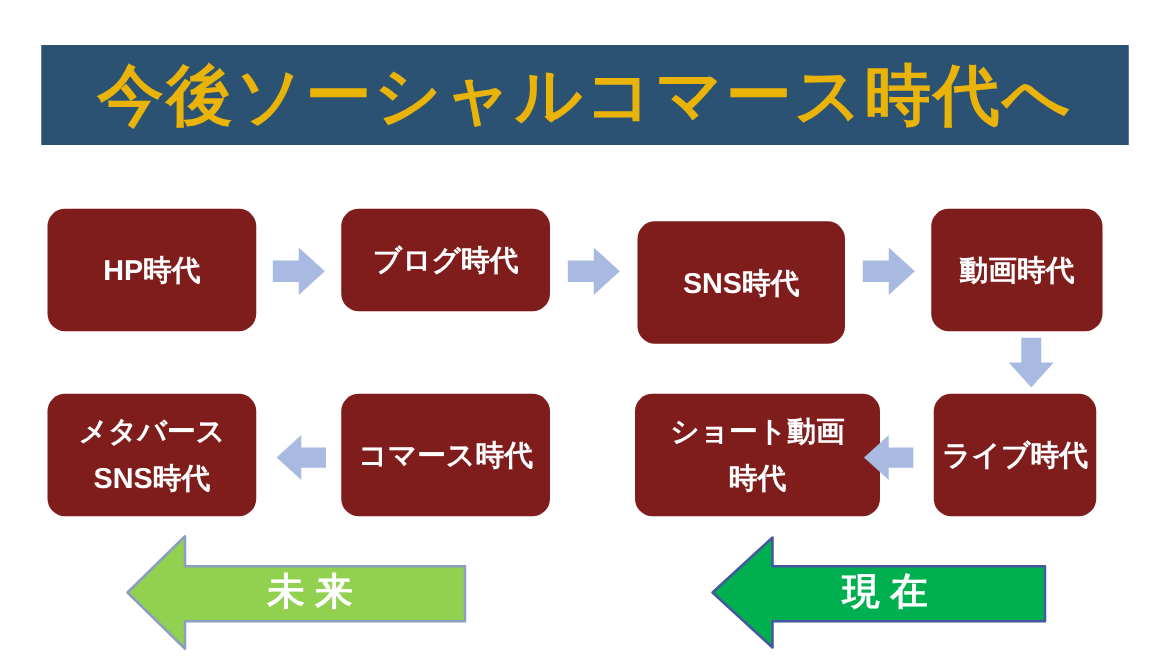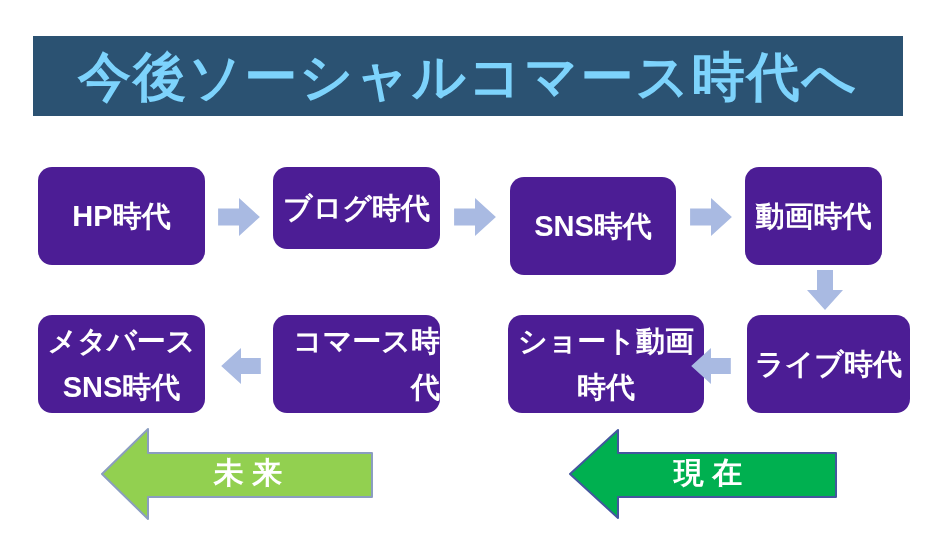--- a/index.html
+++ b/index.html
@@ -5,26 +5,26 @@
   html,body{margin:0;padding:0;background:#ffffff;}
   .canvas{
     position:relative;width:938px;height:537px;background:#ffffff;
     font-family:"Liberation Sans","DejaVu Sans",sans-serif;overflow:hidden;
   }
   .header{
     position:absolute;left:33px;top:36px;width:870px;height:80px;
     background:#2B5272;display:flex;align-items:center;justify-content:center;
   }
   .header .title{
-    margin:0;color:#7dd3fc;font-size:53px;font-weight:bold;
+    margin:0;color:#eab308;font-size:53px;font-weight:bold;
     letter-spacing:2px;white-space:nowrap;line-height:1;
   }
   .era-box{
-    position:absolute;background:#4c1d95;border-radius:14px;
-    color:#ffffff;font-weight:bold;font-size:29px;line-height:1.6;
+    position:absolute;background:#7f1d1d;border-radius:14px;
+    color:#ffffff;font-weight:bold;font-size:23px;line-height:1.6;
     display:flex;flex-direction:column;align-items:center;justify-content:center;
     text-align:right;
   }
   .era-box .line:empty{display:none;}
   .flow-arrow{position:absolute;}
   .timeline-arrow{position:absolute;}
   .timeline-label{
     position:absolute;color:#ffffff;font-weight:bold;font-size:30px;
     display:flex;align-items:center;justify-content:center;white-space:nowrap;
   }
@@ -58,21 +58,21 @@
     <polygon points="0,11 22,11 22,0 44,20 22,40 22,29 0,29" fill="#A9BAE2"></polygon>
   </svg>
   <svg class="flow-arrow" style="left:690px;top:198px" width="42" height="38" viewBox="0 0 44 40">
     <polygon points="0,11 22,11 22,0 44,20 22,40 22,29 0,29" fill="#A9BAE2"></polygon>
   </svg>
 
   <svg class="flow-arrow" style="left:807px;top:270px" width="36" height="40" viewBox="0 0 36 40">
     <polygon points="10,0 26,0 26,20 36,20 18,40 0,20 10,20" fill="#A9BAE2"></polygon>
   </svg>
 
-  <div class="era-box" style="left:747px;top:315px;width:163px;height:98px">
+  <div class="era-box" style="left:747px;top:315px;width:130px;height:98px">
     <span class="line">ライブ時代</span>
   </div>
   <div class="era-box" style="left:508px;top:315px;width:196px;height:98px">
     <span class="line">ショート動画</span>
       <span class="line">時代</span>
   </div>
   <div class="era-box" style="left:273px;top:315px;width:167px;height:98px">
       <span class="line">コマース時代</span>
   </div>
   <div class="era-box" style="left:38px;top:315px;width:167px;height:98px">

